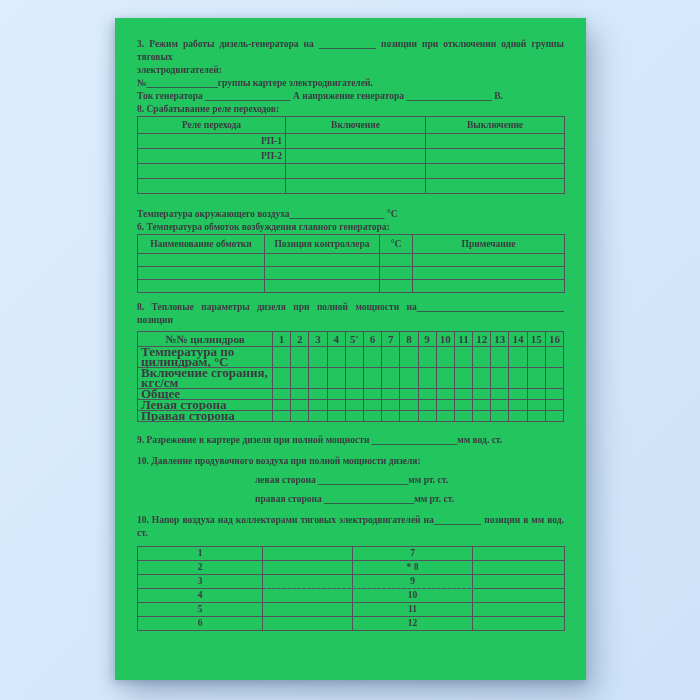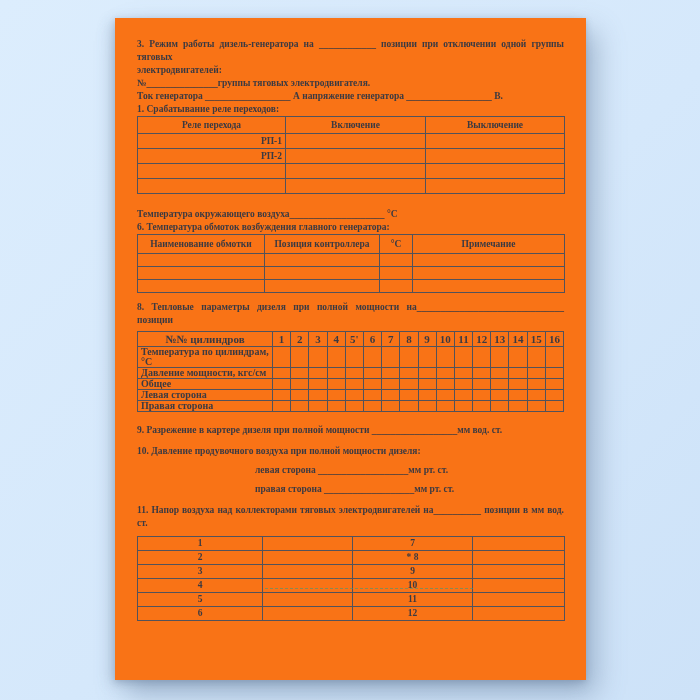--- a/index.html
+++ b/index.html
@@ -3,21 +3,21 @@
 <meta charset="utf-8">
 <style>
   html,body{margin:0;padding:0;}
   body{
     width:700px;height:700px;position:relative;overflow:hidden;
     background:linear-gradient(135deg,#dcedfd 0%,#d5e8fb 55%,#cde2f8 100%);
     font-family:"Liberation Serif","DejaVu Serif",serif;
   }
   .paper{
     position:absolute;left:115px;top:18px;width:471px;height:662px;
-    background:#f97316;
+    background:#22c55e;
     box-shadow:10px 14px 26px rgba(96,120,150,.45),
                -5px 4px 12px rgba(110,135,165,.28),
                0 2px 6px rgba(100,120,150,.3);
   }
   .content{
     position:absolute;left:0;top:0;right:0;bottom:0;
     padding:20px 22px 0 22px;
     color:#3b3a42;font-weight:600;font-size:9.5px;line-height:13px;
   }
   .ln{white-space:nowrap;}
@@ -26,45 +26,45 @@
   td,th{border:1px solid #53525a;padding:0 3px;font-weight:600;color:#3b3a42;
         font-size:9.5px;line-height:11px;overflow:hidden;}
   th{text-align:center;font-weight:600;}
   .t4 td{height:14px;}
   .t4 th{height:16px;}
   .t6 th{height:18px;}
   .t6 td{height:12px;}
   .t8{margin-top:4px;}
   .t8 th{height:14px;font-size:11px;padding:0 1px;}
   .t8 td{height:6px;padding:0 1px;}
-  .t8 td.lbl{font-size:10px;padding:0 3px;text-align:left;line-height:10px;}
+  .t8 td.lbl{font-size:13px;padding:0 3px;text-align:left;line-height:10px;}
   .t11 th{height:38px;font-size:9.3px;line-height:11px;padding:0 2px;}
   .t11 td{height:13px;text-align:center;}
   .lefttd{text-align:right;}
   .indent{padding-left:118px;}.gap6{height:6px;}.gap8{height:8px;}
   .gap12{height:12px;}.gap14{height:14px;}
   .artifact{
     position:absolute;left:150px;top:570px;width:208px;height:0;
     border-top:1px dashed #2e9e86;opacity:.55;
   }
 </style>
 </head>
 <body>
 
 <div class="paper">
   <div class="content">
 
     <div>
       <div class="ln just">3. Режим работы дизель-генератора на ____________ позиции при отключении одной группы тяговых</div>
       <div class="ln">электродвигателей:</div>
-      <div class="ln">№_______________группы тяговых электродвигателя.</div>
+      <div class="ln">№_______________группы картере электродвигателей.</div>
       <div class="ln">Ток генератора __________________ А напряжение генератора __________________ В.</div>
     </div>
 
-    <div class="ln">1. Срабатывание реле переходов:</div>
+    <div class="ln">8. Срабатывание реле переходов:</div>
     <table class="t4">
       <colgroup>
           <col style="width:148px">
           <col style="width:140px">
           <col style="width:139px">
         </colgroup>
       <tbody>
           <tr>
         <th>Реле перехода</th>
         <th>Включение</th>
@@ -175,21 +175,21 @@
             <td></td>
             <td></td>
             <td></td>
             <td></td>
             <td></td>
             <td></td>
             <td></td>
             <td></td>
           </tr>
       <tr>
-        <td class="lbl" rowspan="2">Давление мощности, кгс/см</td>
+        <td class="lbl" rowspan="2">Включение сгорания, кгс/см</td>
       </tr>
       <tr class="fill16">
             <td></td>
             <td></td>
             <td></td>
             <td></td>
             <td></td>
             <td></td>
             <td></td>
             <td></td>
@@ -275,21 +275,21 @@
     <div class="gap8"></div>
 
     <div class="ln">10. Давление продувочного воздуха при полной мощности дизеля:</div>
     <div class="gap6"></div>
     <div class="ln indent">левая сторона ___________________мм рт. ст.</div>
     <div class="gap6"></div>
     <div class="ln indent">правая сторона ___________________мм рт. ст.</div>
 
     <div class="gap8"></div>
 
-    <div class="ln just">11. Напор воздуха над коллекторами тяговых электродвигателей на__________ позиции в мм вод. ст.</div>
+    <div class="ln just">10. Напор воздуха над коллекторами тяговых электродвигателей на__________ позиции в мм вод. ст.</div>
     <div class="gap6"></div>
     <table class="t11">
       <colgroup>
           <col style="width:125px">
           <col style="width:90px">
           <col style="width:120px">
           <col style="width:92px">
         </colgroup>
       <tbody>
       <tr>

